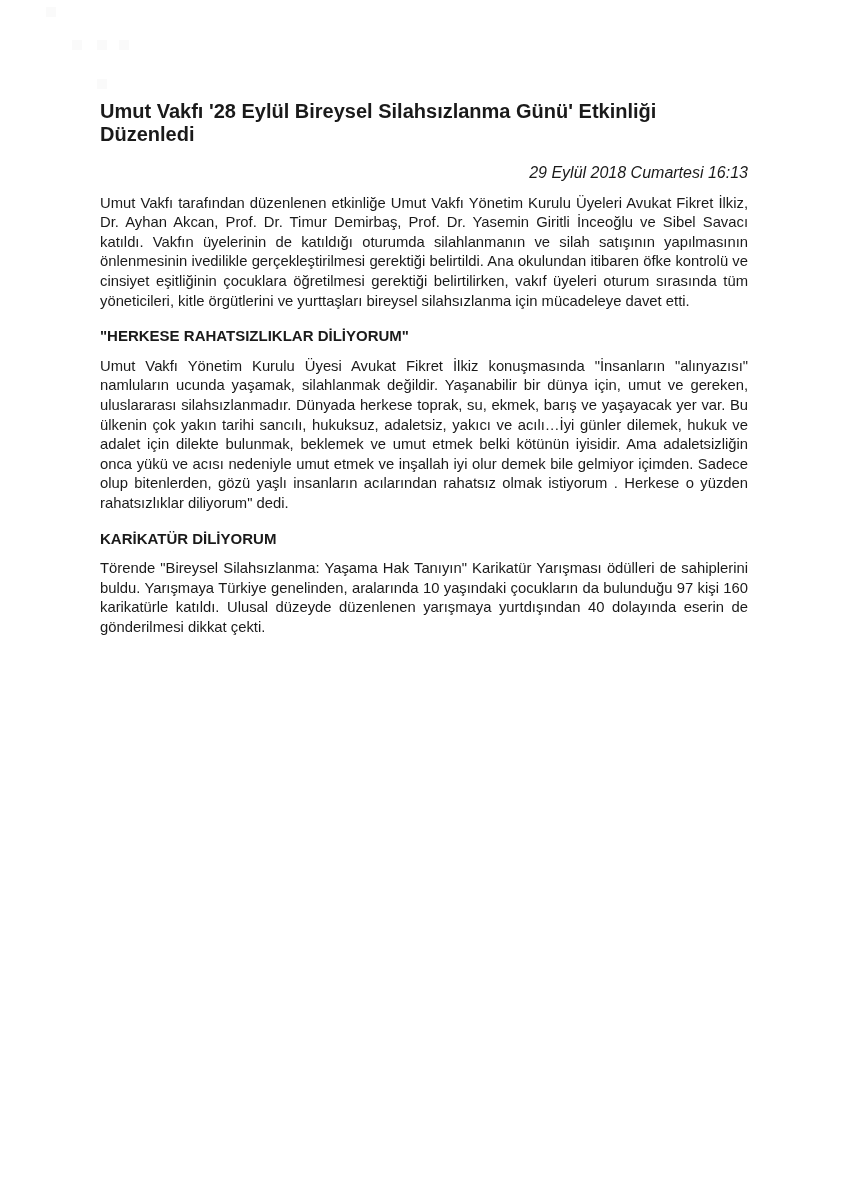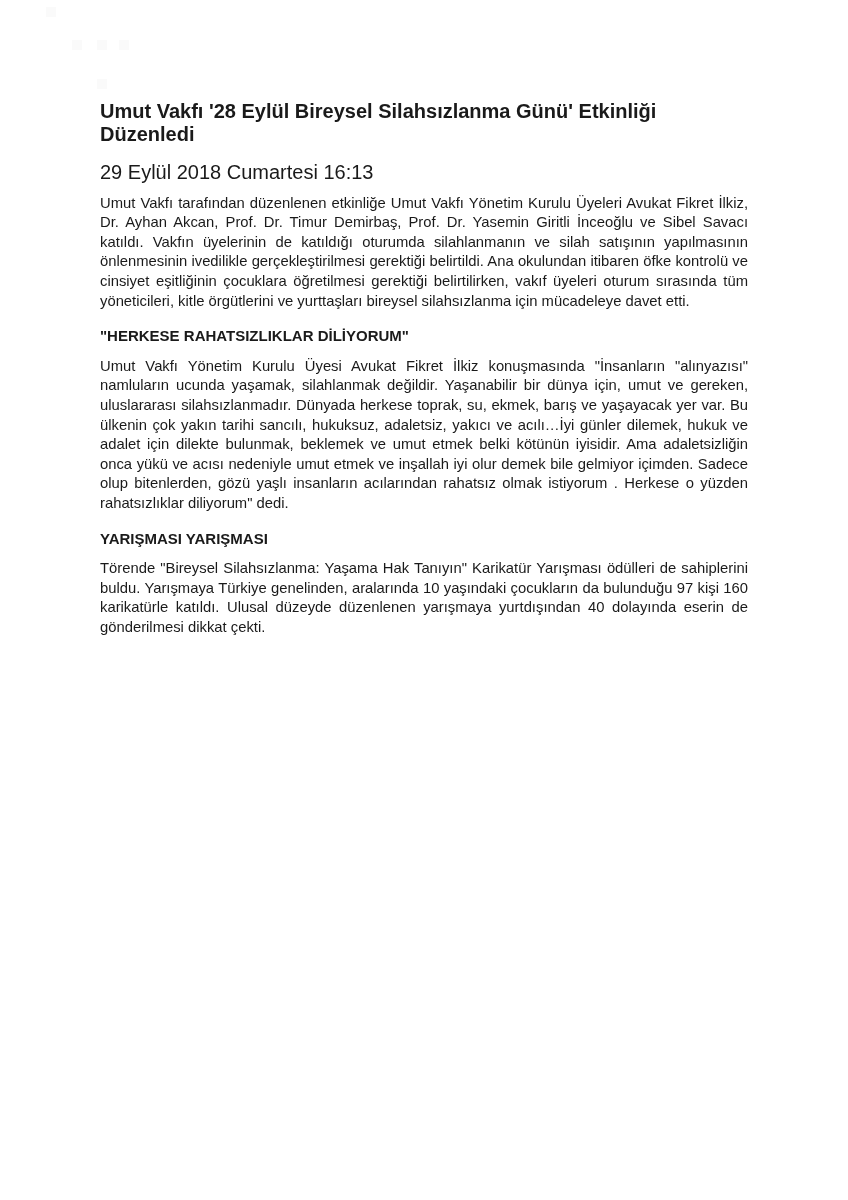--- a/index.html
+++ b/index.html
@@ -33,25 +33,26 @@
   }
   p.para {
     font-size: 14.8px;
     line-height: 19.6px;
     margin: 0 0 11px 0;
     padding: 0;
     text-align: justify;
     text-justify: inter-word;
   }
   p.date {
-    font-size: 20px;
+    font-size: 16px;
     line-height: 19.6px;
     margin: 0 0 11px 0;
     padding: 0;
-    text-align: left;
+    text-align: right;
+    font-style: italic;
   }
   h2.section {
     font-size: 15px;
     line-height: 19.6px;
     font-weight: bold;
     margin: 15px 0 11px 0;
     padding: 0;
   }
   
   .artifact {
@@ -82,17 +83,17 @@
 
   <p class="date">29 Eylül 2018 Cumartesi 16:13</p>
 
 
   <p class="para">Umut Vakfı tarafından düzenlenen etkinliğe Umut Vakfı Yönetim Kurulu Üyeleri Avukat Fikret İlkiz, Dr. Ayhan Akcan, Prof. Dr. Timur Demirbaş, Prof. Dr. Yasemin Giritli İnceoğlu ve Sibel Savacı katıldı. Vakfın üyelerinin de katıldığı oturumda silahlanmanın ve silah satışının yapılmasının önlenmesinin ivedilikle gerçekleştirilmesi gerektiği belirtildi. Ana okulundan itibaren öfke kontrolü ve cinsiyet eşitliğinin çocuklara öğretilmesi gerektiği belirtilirken, vakıf üyeleri oturum sırasında tüm yöneticileri, kitle örgütlerini ve yurttaşları bireysel silahsızlanma için mücadeleye davet etti.</p>
 
   <h2 class="section">"HERKESE RAHATSIZLIKLAR DİLİYORUM"</h2>
 
   <p class="para">Umut Vakfı Yönetim Kurulu Üyesi Avukat Fikret İlkiz konuşmasında "İnsanların "alınyazısı" namluların ucunda yaşamak, silahlanmak değildir. Yaşanabilir bir dünya için, umut ve gereken, uluslararası silahsızlanmadır. Dünyada herkese toprak, su, ekmek, barış ve yaşayacak yer var. Bu ülkenin çok yakın tarihi sancılı, hukuksuz, adaletsiz, yakıcı ve acılı…İyi günler dilemek, hukuk ve adalet için dilekte bulunmak, beklemek ve umut etmek belki kötünün iyisidir.  Ama adaletsizliğin onca yükü ve acısı nedeniyle umut etmek ve inşallah iyi olur demek bile gelmiyor içimden. Sadece olup bitenlerden, gözü yaşlı insanların acılarından rahatsız olmak istiyorum . Herkese o yüzden rahatsızlıklar diliyorum" dedi.</p>
 
-  <h2 class="section">YARIŞMASI YARIŞMASI</h2>
+  <h2 class="section">KARİKATÜR DİLİYORUM</h2>
 
   <p class="para">Törende "Bireysel Silahsızlanma: Yaşama Hak Tanıyın" Karikatür Yarışması ödülleri de sahiplerini buldu. Yarışmaya Türkiye genelinden, aralarında 10 yaşındaki çocukların da bulunduğu 97 kişi 160 karikatürle katıldı. Ulusal düzeyde düzenlenen yarışmaya yurtdışından 40 dolayında eserin de gönderilmesi dikkat çekti.</p>
 
 </div>
 
 </body></html>

